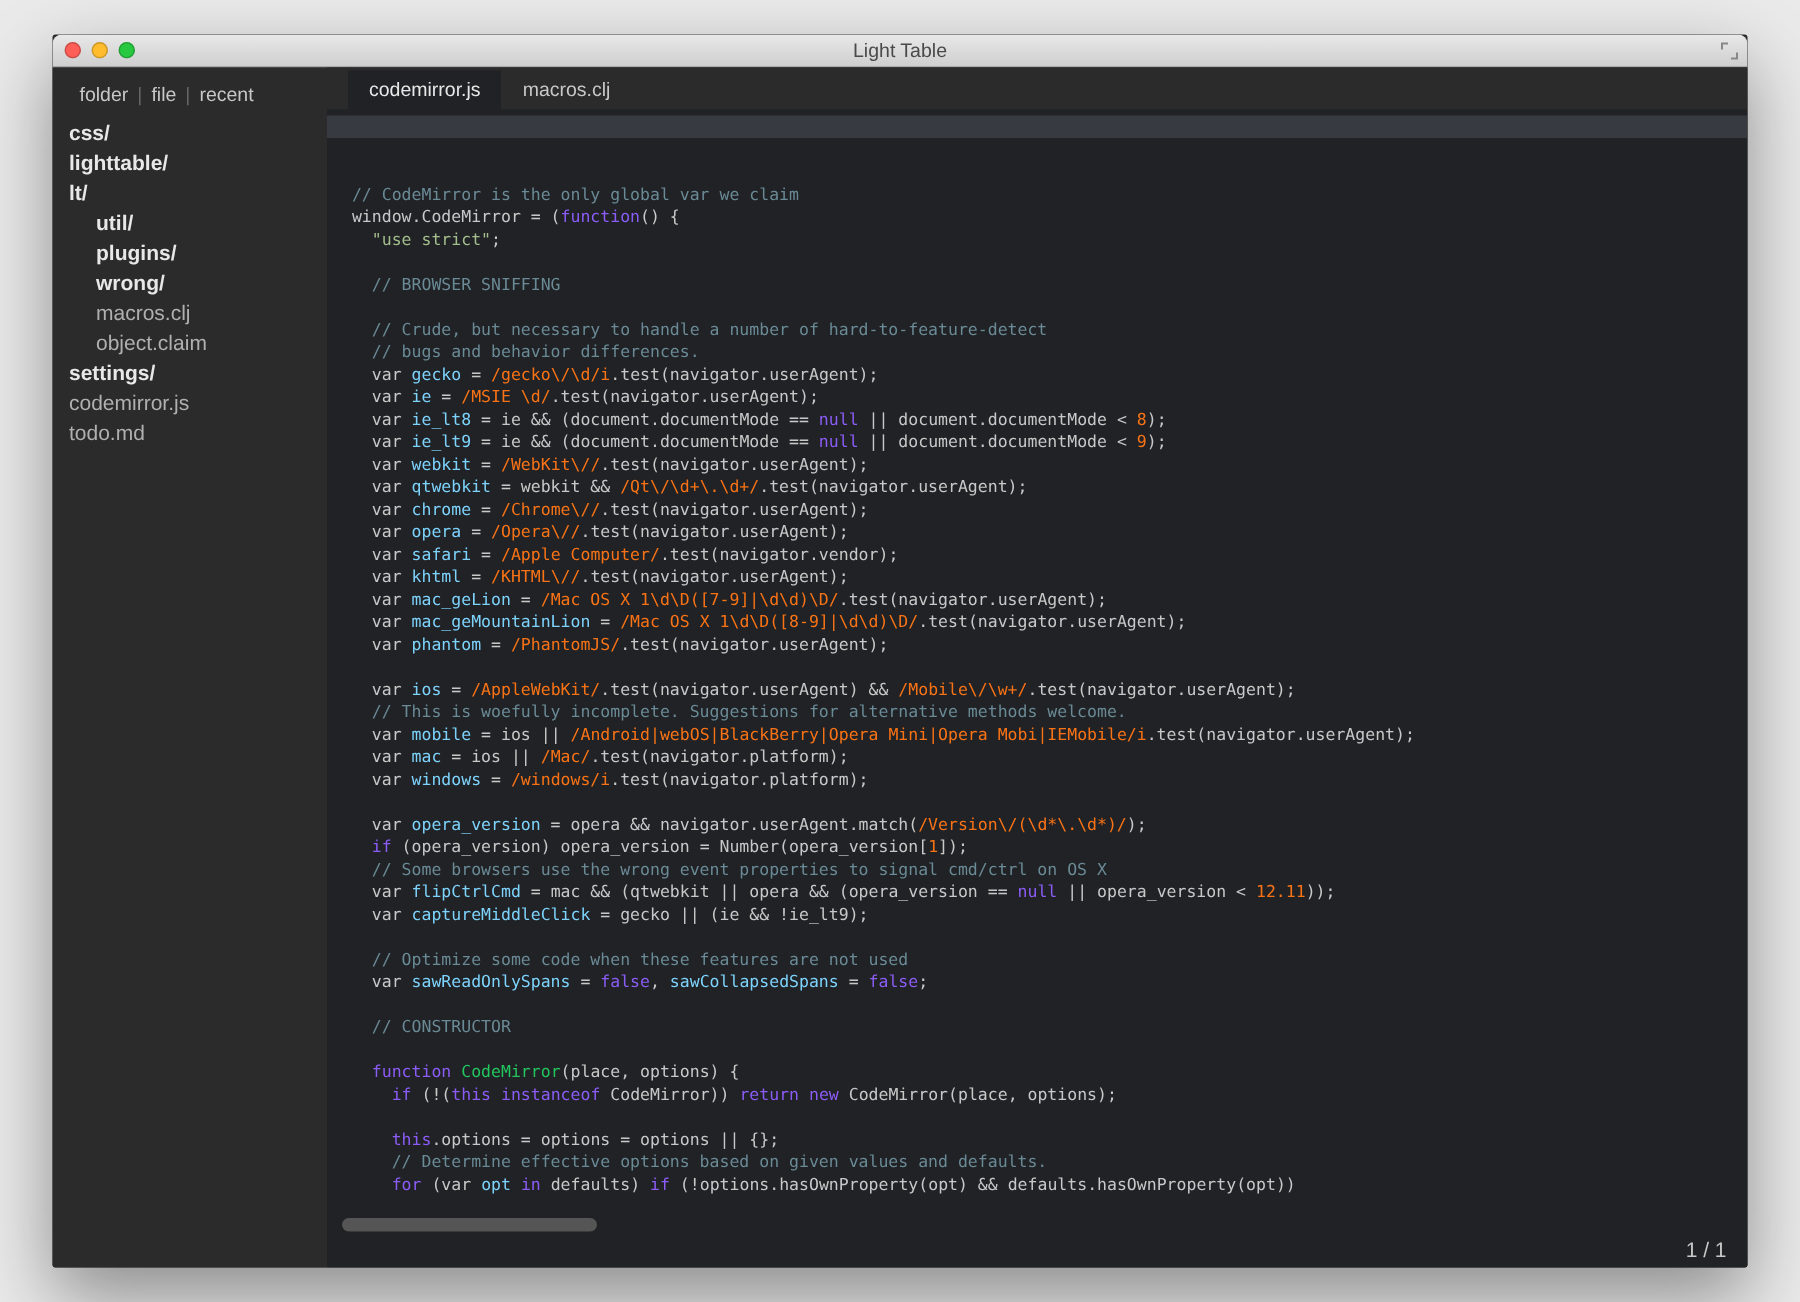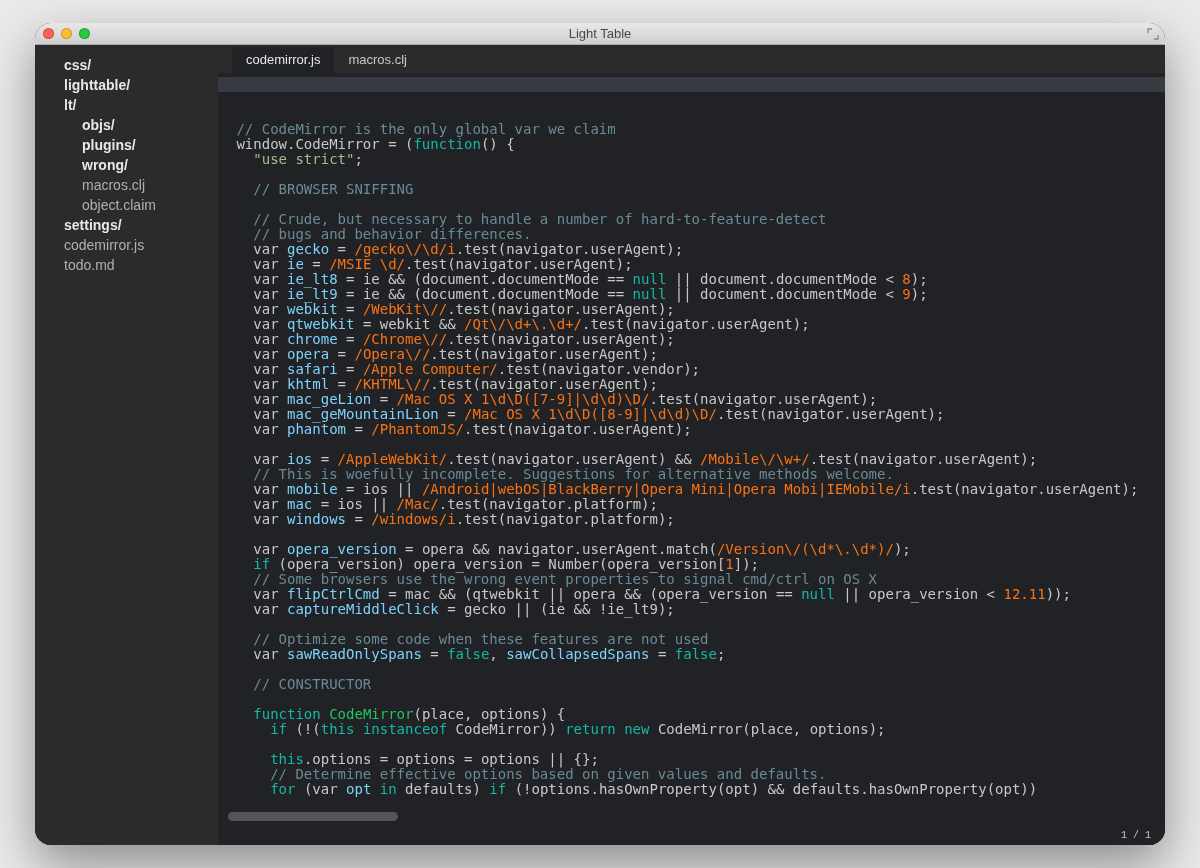--- a/index.html
+++ b/index.html
@@ -9,21 +9,21 @@
     display: flex;
     align-items: center;
     justify-content: center;
     height: 868px;
     width: 1200px;
   }
   .window {
     width: 1130px;
     height: 822px;
     background: #2b2b2b;
-    border-radius: 16px;
+    border-radius: 2px;
     box-shadow: 0 20px 50px rgba(0,0,0,0.4);
     display: flex;
     flex-direction: column;
     overflow: hidden;
     position: relative;
   }
   .titlebar {
     height: 22px;
     background: linear-gradient(#e8e8e8,#cfcfcf);
     display: flex;
@@ -44,60 +44,60 @@
     width: 183px;
     background:#2b2b2b;
     color:#b0b0b0;
     font-size:14px;
     padding-top:10px;
     overflow:hidden;
     flex-shrink:0;
   }
   .navmenu { padding:0 12px 8px 18px; color:#c8c8c8; font-size:13px;}
   .navmenu span.sep{color:#666; margin:0 6px;}
-  .tree { padding-left:29px; line-height:20px;}
+  .tree { padding-left:11px; line-height:20px;}
   .tree .item{ color:#b0b0b0; cursor:pointer; white-space:nowrap;}
   .tree .item.bold{ color:#e8e8e8; font-weight:600;}
   .tree .indent{ padding-left:18px;}
   .editor-wrap{ flex:1; display:flex; flex-direction:column; background:#202225; position:relative;}
   .tabs{ height:28px; background:#2b2b2b; display:flex; align-items:flex-end; padding-left:14px;}
   .tab{ padding:5px 14px 6px; color:#c8c8c8; font-size:13px; cursor:pointer;}
   .tab.active{ background:#202225; color:#e8e8e8;}
   .code{
     flex:1;
     background:#202225;
     font-family: Menlo, Consolas, monospace;
-    font-size:14px;
+    font-size:11px;
     line-height:15px;
     color:#c8c8c8;
     overflow:hidden;
     padding:4px 16px 0 10px;
     white-space:pre;
     position:relative;
   }
   .code .cm{color:#6a8a96;} 
   .code .kw{color:#c8c8c8;}
   .code .vn{color:#7dd3fc;} 
   .code .rg{color:#f97316;} 
   .code .st{color:#a3be8c;}
   .code .fn{color:#22c55e;}
-  .code .bl{color:#14b8a6;}
+  .code .bl{color:#8b5cf6;}
   .line-highlight{
     position:absolute; left:0; right:0; top:4px; height:15px;
     background:#373b41;
   }
   .code-inner{position:relative;}
   .hscroll{
     position:absolute; bottom:24px; left:10px; width:170px; height:9px;
     background:#555; border-radius:5px;
   }
   .status{
     position:absolute; bottom:4px; right:14px;
-    color:#c8c8c8; font-size:10px;
-    font-family: Liberation Mono, monospace;
+    color:#c8c8c8; font-size:14px;
+    font-family: Liberation Sans, sans-serif;
   }
 </style>
 </head>
 <body>
 
 <div class="window">
   <div class="titlebar">
     <div class="traffic">
       <div class="dot red"></div>
       <div class="dot yellow"></div>
@@ -106,25 +106,28 @@
     <div class="title">Light Table</div>
     <div class="fullscreen">
       <svg width="12" height="12">
           <path d="M1 5 L1 1 L5 1 M7 11 L11 11 L11 7" stroke="#888" stroke-width="1.3" fill="none"></path>
         </svg>
     </div>
   </div>
 
   <div class="body">
     <div class="sidebar">
+      <div class="navmenu">
+        <span>folder</span><span class="sep">|</span><span>file</span><span class="sep">|</span><span>recent</span>
+      </div>
       <div class="tree" id="tree">
           <div class="item bold">css/</div>
           <div class="item bold">lighttable/</div>
           <div class="item bold">lt/</div>
-          <div class="item bold indent">objs/</div>
+          <div class="item bold indent">util/</div>
           <div class="item bold indent">plugins/</div>
           <div class="item bold indent">wrong/</div>
           <div class="item indent">macros.clj</div>
           <div class="item indent">object.claim</div>
           <div class="item bold">settings/</div>
           <div class="item">codemirror.js</div>
           <div class="item">todo.md</div>
         </div>
     </div>
 

